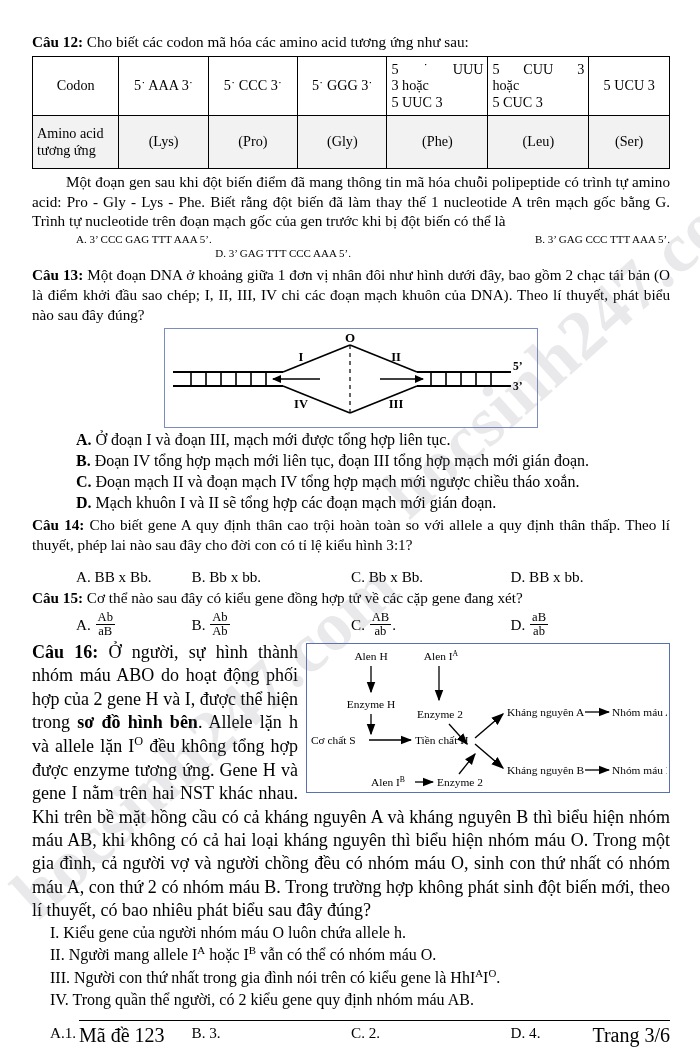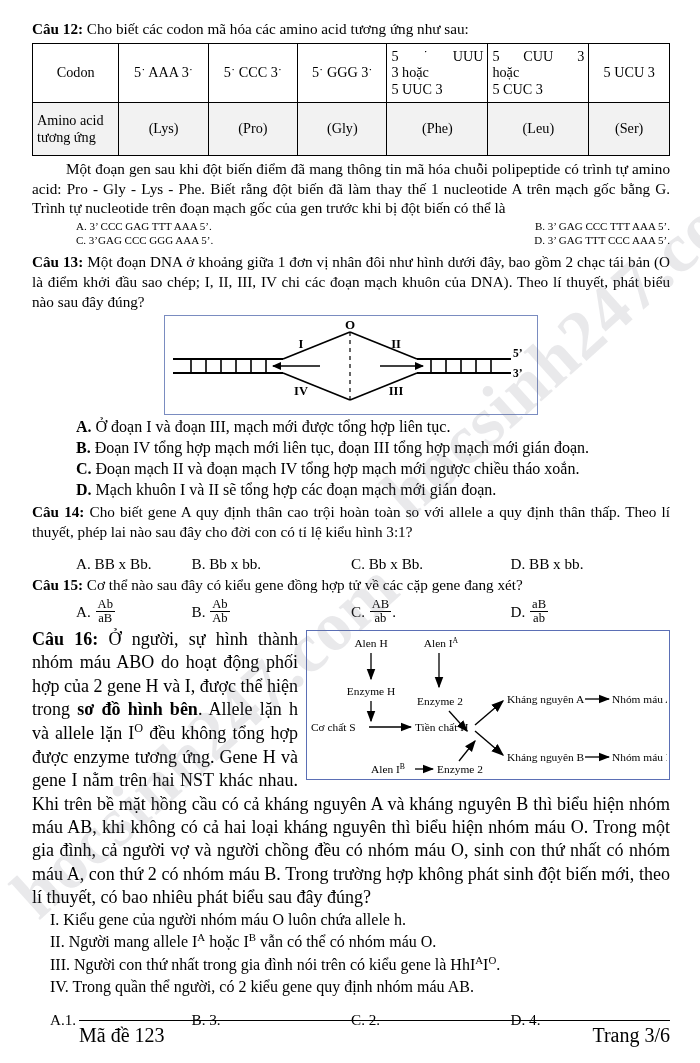--- a/index.html
+++ b/index.html
@@ -8,21 +8,21 @@
   }
   body {
     width: 700px; height: 1063px;
     position: relative;
     font-family: "Liberation Serif", "DejaVu Serif", serif;
     color: #000;
     overflow: hidden;
   }
   .page {
     position: absolute;
-    left: 0; top: 3px;
+    left: 0; top: 16px;
     width: 700px; height: 893px;
     box-sizing: border-box;
     padding: 16px 30px 0 32px;
   }
   .watermark {
     position: absolute;
     left: 0; top: 0; width: 700px; height: 1063px;
     pointer-events: none;
     z-index: 5;
     overflow: hidden;
@@ -193,21 +193,20 @@
   </tbody>
       </table>
 
   <div class="q indent" style="margin-top:3px">Một đoạn gen sau khi đột biến điểm đã mang thông tin mã hóa chuỗi polipeptide có trình tự amino acid: Pro - Gly - Lys -  Phe. Biết rằng đột biến đã làm thay thế 1 nucleotide A trên mạch gốc bằng G. Trình tự nucleotide trên đoạn mạch gốc của gen trước khi bị đột biến có thể là</div>
 
   <div class="opts">
     <div class="opt-a">A. 3’ CCC GAG TTT AAA 5’.</div>
     <div class="opt-b">B. 3’ GAG CCC TTT AAA 5’.</div>
   </div>
   <div class="opts">
-    <div class="opt-a">C. 3’GAG CCC GGG AAA 5’.</div>
     <div class="opt-b">D. 3’ GAG TTT CCC AAA 5’.</div>
   </div>
 
   <div class="q" style="margin-top:6px">
     <b>Câu 13:</b>
     <span>Một đoạn DNA ở khoảng giữa 1 đơn vị nhân đôi như hình dưới đây, bao gồm 2 chạc tái bản (O là điểm khởi đầu sao chép; I, II, III, IV chi các đoạn mạch khuôn của DNA). Theo lí thuyết, phát biểu nào sau đây đúng?</span>
   </div>
 
   <div class="dna-box">
     <svg width="370" height="96" viewBox="0 0 370 96">

